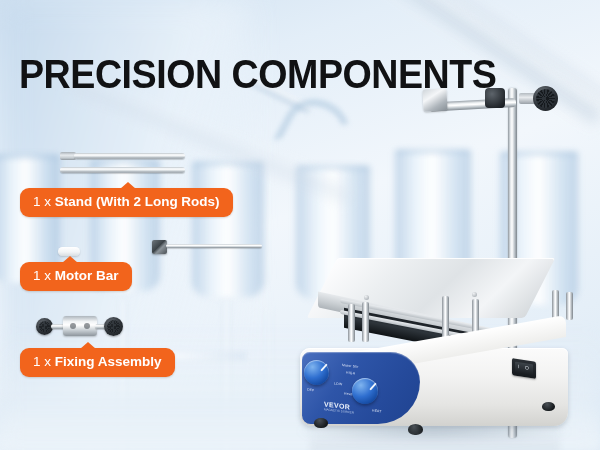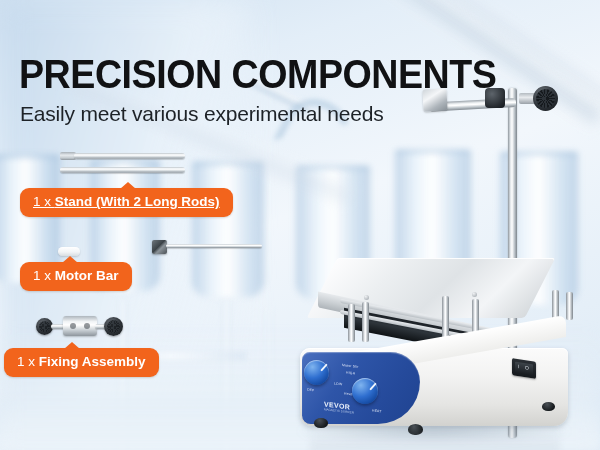--- a/index.html
+++ b/index.html
@@ -204,27 +204,26 @@
   <div class="bg-diag d3"></div>
 
   <div class="bl-rod v1"></div>
   <div class="bl-rod v2"></div>
   <div class="bl-rod v3"></div>
   <div class="bl-rod h1"></div>
   <div class="table-top"></div>
   <div class="bg-wash-bottom"></div>
 
   <div class="title">PRECISION COMPONENTS</div>
-  <div class="subtitle">Easily meet various experimental needs</div>
 
   <div class="rod-cap" style="left:60px;top:152px;width:16px;height:8px;"></div>
   <div class="rod" style="left:74px;top:153px;width:111px;height:6px;"></div>
   <div class="rod" style="left:60px;top:167px;width:125px;height:6px;"></div>
 
-  <div class="badge" style="left:20px;top:188px;text-decoration:underline;">
+  <div class="badge" style="left:20px;top:188px;">
     <span class="arrow" style="left:100px;"></span>
     <span class="qty">1 x </span><span>Stand (With 2 Long Rods)</span>
   </div>
 
   <div class="stirbar" style="left:58px;top:247px;width:22px;height:9px;"></div>
 
   <div class="badge" style="left:20px;top:262px;">
     <span class="arrow" style="left:42px;"></span>
     <span class="qty">1 x </span><span>Motor Bar</span>
   </div>
@@ -234,21 +233,21 @@
 
 
   <div class="knob-black" style="left:36px;top:318px;width:17px;height:17px;"></div>
   <div class="rod" style="left:51px;top:324px;width:14px;height:5px;"></div>
   <div class="fix-body" style="left:63px;top:316px;width:34px;height:20px;"></div>
   <div class="fix-hole" style="left:70px;top:323px;width:6px;height:6px;"></div>
   <div class="fix-hole" style="left:84px;top:323px;width:6px;height:6px;"></div>
   <div class="rod" style="left:95px;top:324px;width:12px;height:5px;"></div>
   <div class="knob-black" style="left:104px;top:317px;width:19px;height:19px;"></div>
 
-  <div class="badge" style="left:4px;top:348px;">
+  <div class="badge" style="left:20px;top:348px;">
     <span class="arrow" style="left:60px;"></span>
     <span class="qty">1 x </span><span>Fixing Assembly</span>
   </div>
 
   <div class="stand-vrod"></div>
   <div class="stand-arm"></div>
   <div class="stand-block"></div>
   <div class="stand-clamp"></div>
   <div class="stand-knob-nut"></div>
   <div class="stand-knob"></div>

